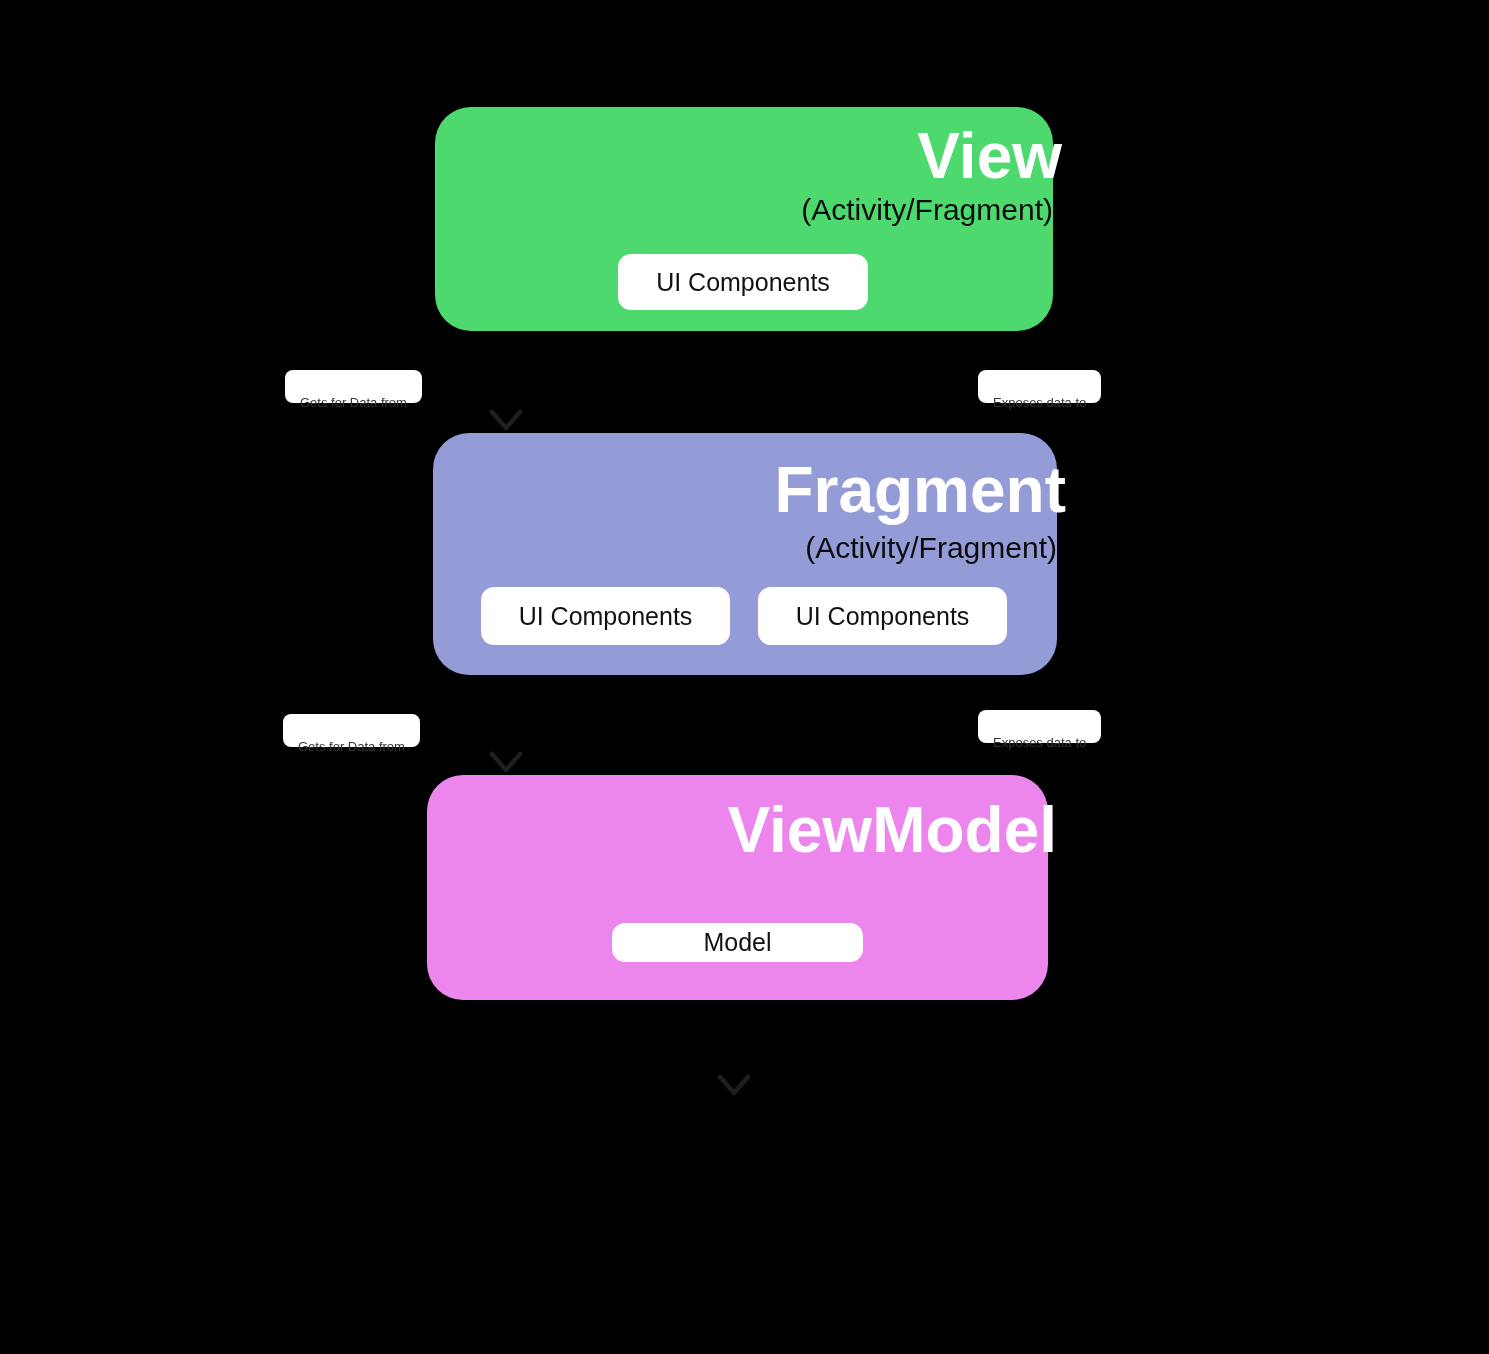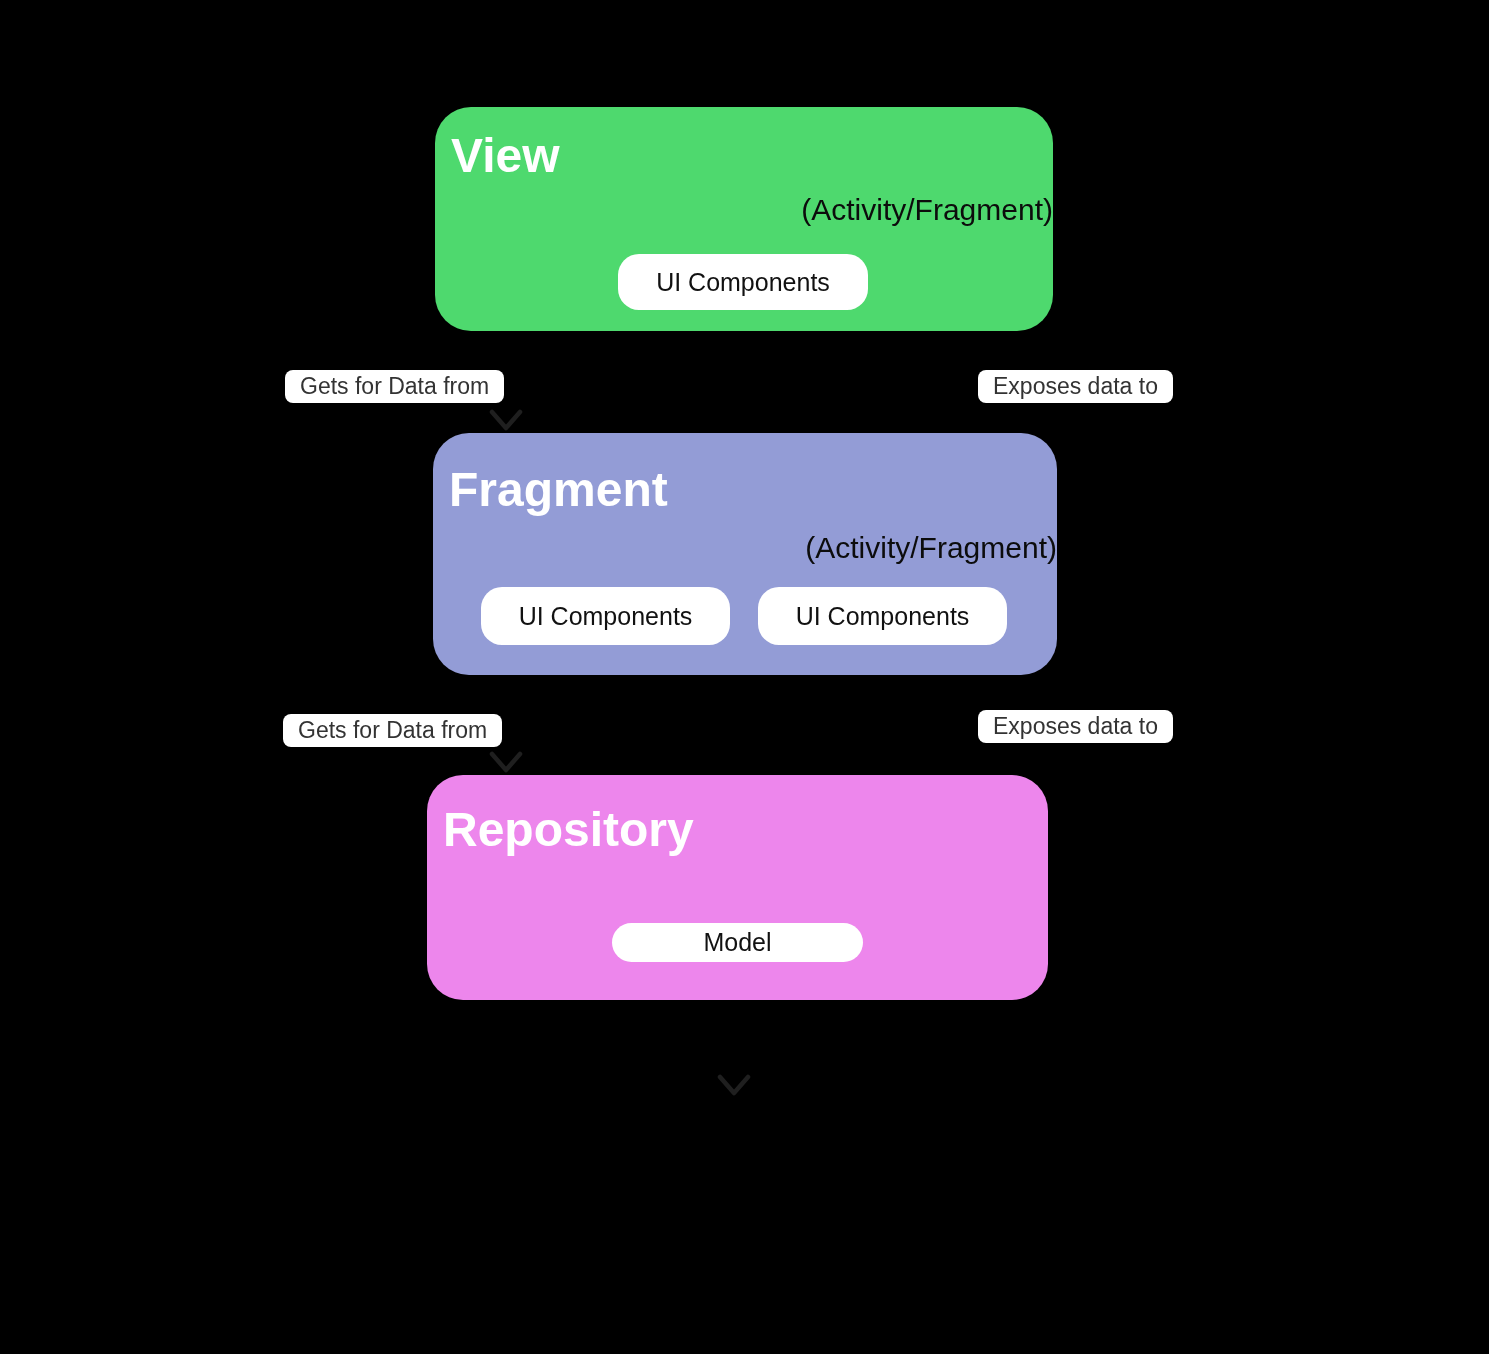--- a/index.html
+++ b/index.html
@@ -23,47 +23,47 @@
     position:relative;
     width:1489px;height:1354px;
     background:var(--background);
     overflow:hidden;
   }
   .node{
     position:absolute;
     border-radius:36px;
   }
   .node-title{
-    position:absolute;left:16px;width:100%;
-    text-align:left;
-    font-size:48px;font-weight:700;color:var(--heading);
+    position:absolute;left:9px;width:100%;
+    text-align:right;
+    font-size:64px;font-weight:700;color:var(--heading);
     line-height:58px;
   }
   .node-subtitle{
     position:absolute;left:0;width:100%;
     text-align:right;
     font-size:30px;font-weight:500;color:var(--subtitle);
     line-height:34px;
   }
   .chip{
     position:absolute;
     background:var(--chip-bg);
-    border-radius:21px;
+    border-radius:13px;
     text-align:center;
     font-size:25px;font-weight:500;color:#111111;
     display:flex;align-items:center;justify-content:center;
   }
   .pill{
     position:absolute;
     background:var(--pill-bg);
     border-radius:8px;
     color:var(--pill-text);
-    font-size:23px;font-weight:500;
+    font-size:13px;font-weight:500;
     line-height:33px;height:33px;
-    padding:0 15px;
+    padding:16px 15px;
     white-space:nowrap;
   }
   .chevron{position:absolute;width:34px;height:24px;}
   
   .view-box{left:435px;top:107px;width:618px;height:224px;background:var(--view-box);}
   .view-box .node-title{top:20px;}
   .view-box .node-subtitle{top:86px;}
   .viewmodel-box{left:433px;top:433px;width:624px;height:242px;background:var(--viewmodel-box);}
   .viewmodel-box .node-title{top:28px;}
   .viewmodel-box .node-subtitle{top:98px;}
@@ -103,21 +103,21 @@
   </div>
 
   <div class="pill" style="left:283px;top:714px;">Gets for Data from</div>
   <div class="pill" style="left:978px;top:710px;">Exposes data to</div>
 
   <svg class="chevron" style="left:489px;top:751px;" viewBox="0 0 34 24">
     <path d="M3 3 L17 19 L31 3" fill="none" style="stroke:var(--arrow);" stroke-width="4.5" stroke-linecap="round" stroke-linejoin="round"></path>
   </svg>
 
   <div class="node repository-box">
-    <div class="node-title">Repository</div>
+    <div class="node-title">ViewModel</div>
     <div class="chip" style="left:185px;top:148px;width:251px;height:39px;">Model</div>
   </div>
 
   <svg class="chevron" style="left:717px;top:1074px;" viewBox="0 0 34 24">
     <path d="M3 3 L17 19 L31 3" fill="none" style="stroke:var(--arrow);" stroke-width="4.5" stroke-linecap="round" stroke-linejoin="round"></path>
   </svg>
 
 
 </div>
 

